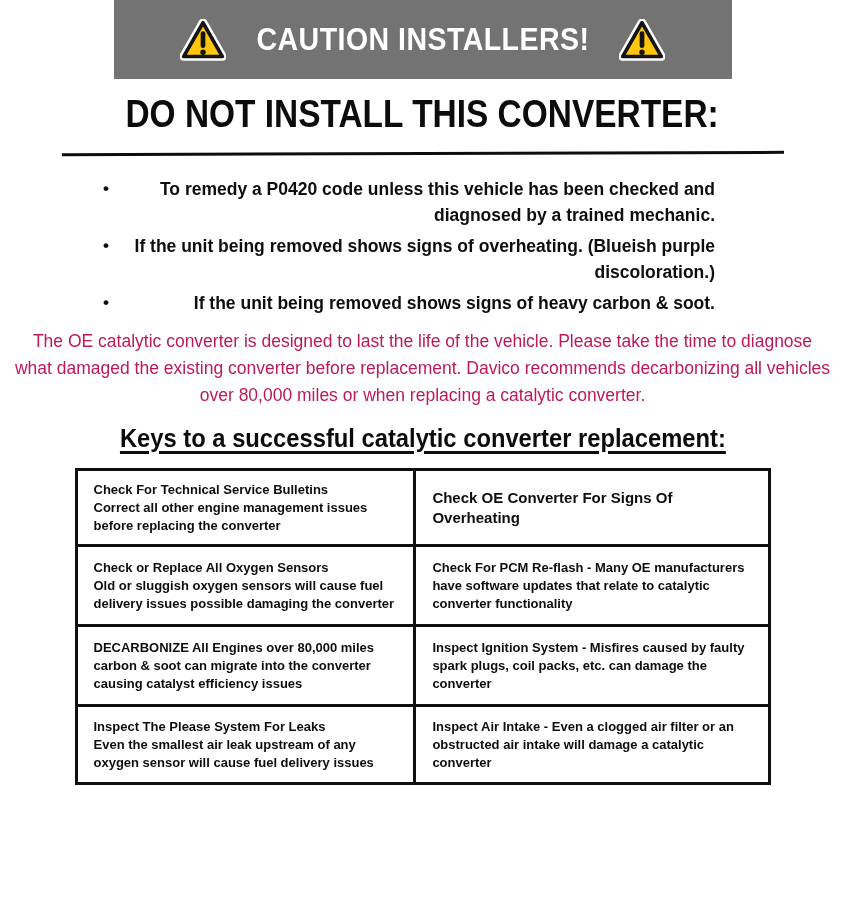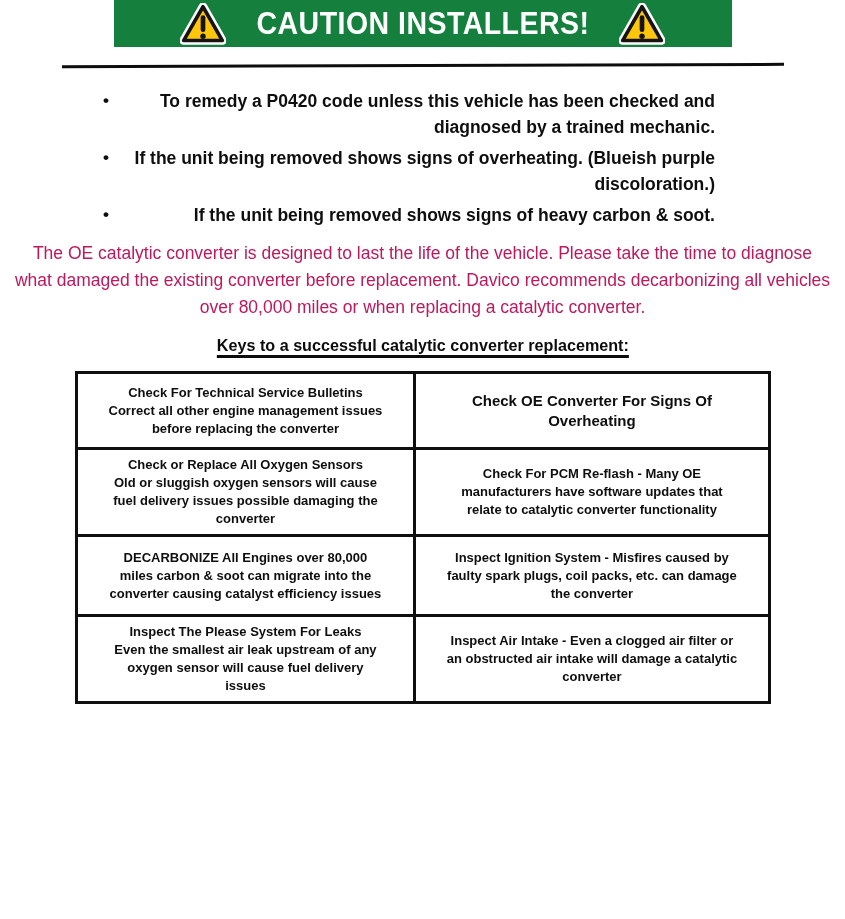--- a/index.html
+++ b/index.html
@@ -7,23 +7,23 @@
     position:relative;
     width:845px;height:919px;
     margin:0 auto;
     background:#ffffff;
     overflow:hidden;
     font-family:"Liberation Sans","DejaVu Sans",sans-serif;
     color:#111;
   }
   
   .banner{
-    width:618px;height:47px;
+    width:618px;height:79px;
     margin:0 auto;
-    background:#15803d;
+    background:#737373;
     display:flex;align-items:center;justify-content:center;
     gap:16px;
   }
   .banner-text{
     color:#ffffff;
     font-weight:800;
     font-size:31px;
     letter-spacing:0.5px;
     display:inline-block;
     transform:scaleX(0.92);
@@ -76,47 +76,47 @@
     text-align:center;
     font-weight:400;
     font-size:17.5px;
     line-height:27px;
     color:#be185d;
   }
   
   .keys-heading{
     margin:15px 0 0 0;
     text-align:center;
-    font-size:17px;
+    font-size:25px;
     font-weight:800;
     color:#0c0c0c;
   }
   .keys-heading .squeeze{
     display:inline-block;
     transform:scaleX(0.95);
     text-decoration:underline;
     text-decoration-thickness:2.5px;
     text-underline-offset:4px;
     white-space:nowrap;
   }
   
   .keys-table{
     width:696px;
     margin:15px auto 0 auto;
     border-collapse:collapse;
     table-layout:fixed;
   }
   .keys-table td{
     border:3px solid #0f0f0f;
-    text-align:center;
+    text-align:left;
     vertical-align:middle;
     font-weight:700;
     font-size:13px;
     line-height:18px;
-    padding:6px 28px;
+    padding:6px 16px;
     white-space:pre-line;
     color:#0e0e0e;
   }
   .keys-table col.c-left{width:48.9%;}
   .keys-table col.c-right{width:51.1%;}
   .keys-table tr:nth-child(1){height:76px;}
   .keys-table tr:nth-child(2){height:80px;}
   .keys-table tr:nth-child(3){height:80px;}
   .keys-table tr:nth-child(4){height:78px;}
   .keys-table tr:nth-child(5){height:68px;}
@@ -141,20 +141,21 @@
     <span class="tri">
       <svg width="46" height="42" viewBox="0 0 64 58" aria-hidden="true">
         <path d="M32 5 L59 52 L5 52 Z" fill="none" stroke="#ffffff" stroke-width="12" stroke-linejoin="round"></path>
         <path d="M32 5 L59 52 L5 52 Z" fill="#ffc60b" stroke="#141414" stroke-width="5" stroke-linejoin="round"></path>
         <line x1="32" y1="20" x2="32" y2="37" stroke="#141414" stroke-width="6.5" stroke-linecap="round"></line>
         <circle cx="32" cy="46" r="3.8" fill="#141414"></circle>
       </svg>
     </span>
   </div>
 
+  <h1 class="headline"><span class="squeeze">DO NOT INSTALL THIS CONVERTER:</span></h1>
 
   <div class="divider"></div>
 
   <ul class="bullets">
     <li>To remedy a P0420 code unless this vehicle has been checked and diagnosed by a trained mechanic.</li>
     <li>If the unit being removed shows signs of overheating. (Blueish purple discoloration.)</li>
     <li>If the unit being removed shows signs of heavy carbon &amp; soot.</li>
   </ul>
 
   <p class="paragraph">The OE catalytic converter is designed to last the life of the vehicle. Please take the time to diagnose what damaged the existing converter before replacement. Davico recommends decarbonizing all vehicles over 80,000 miles or when replacing a catalytic converter.</p>

